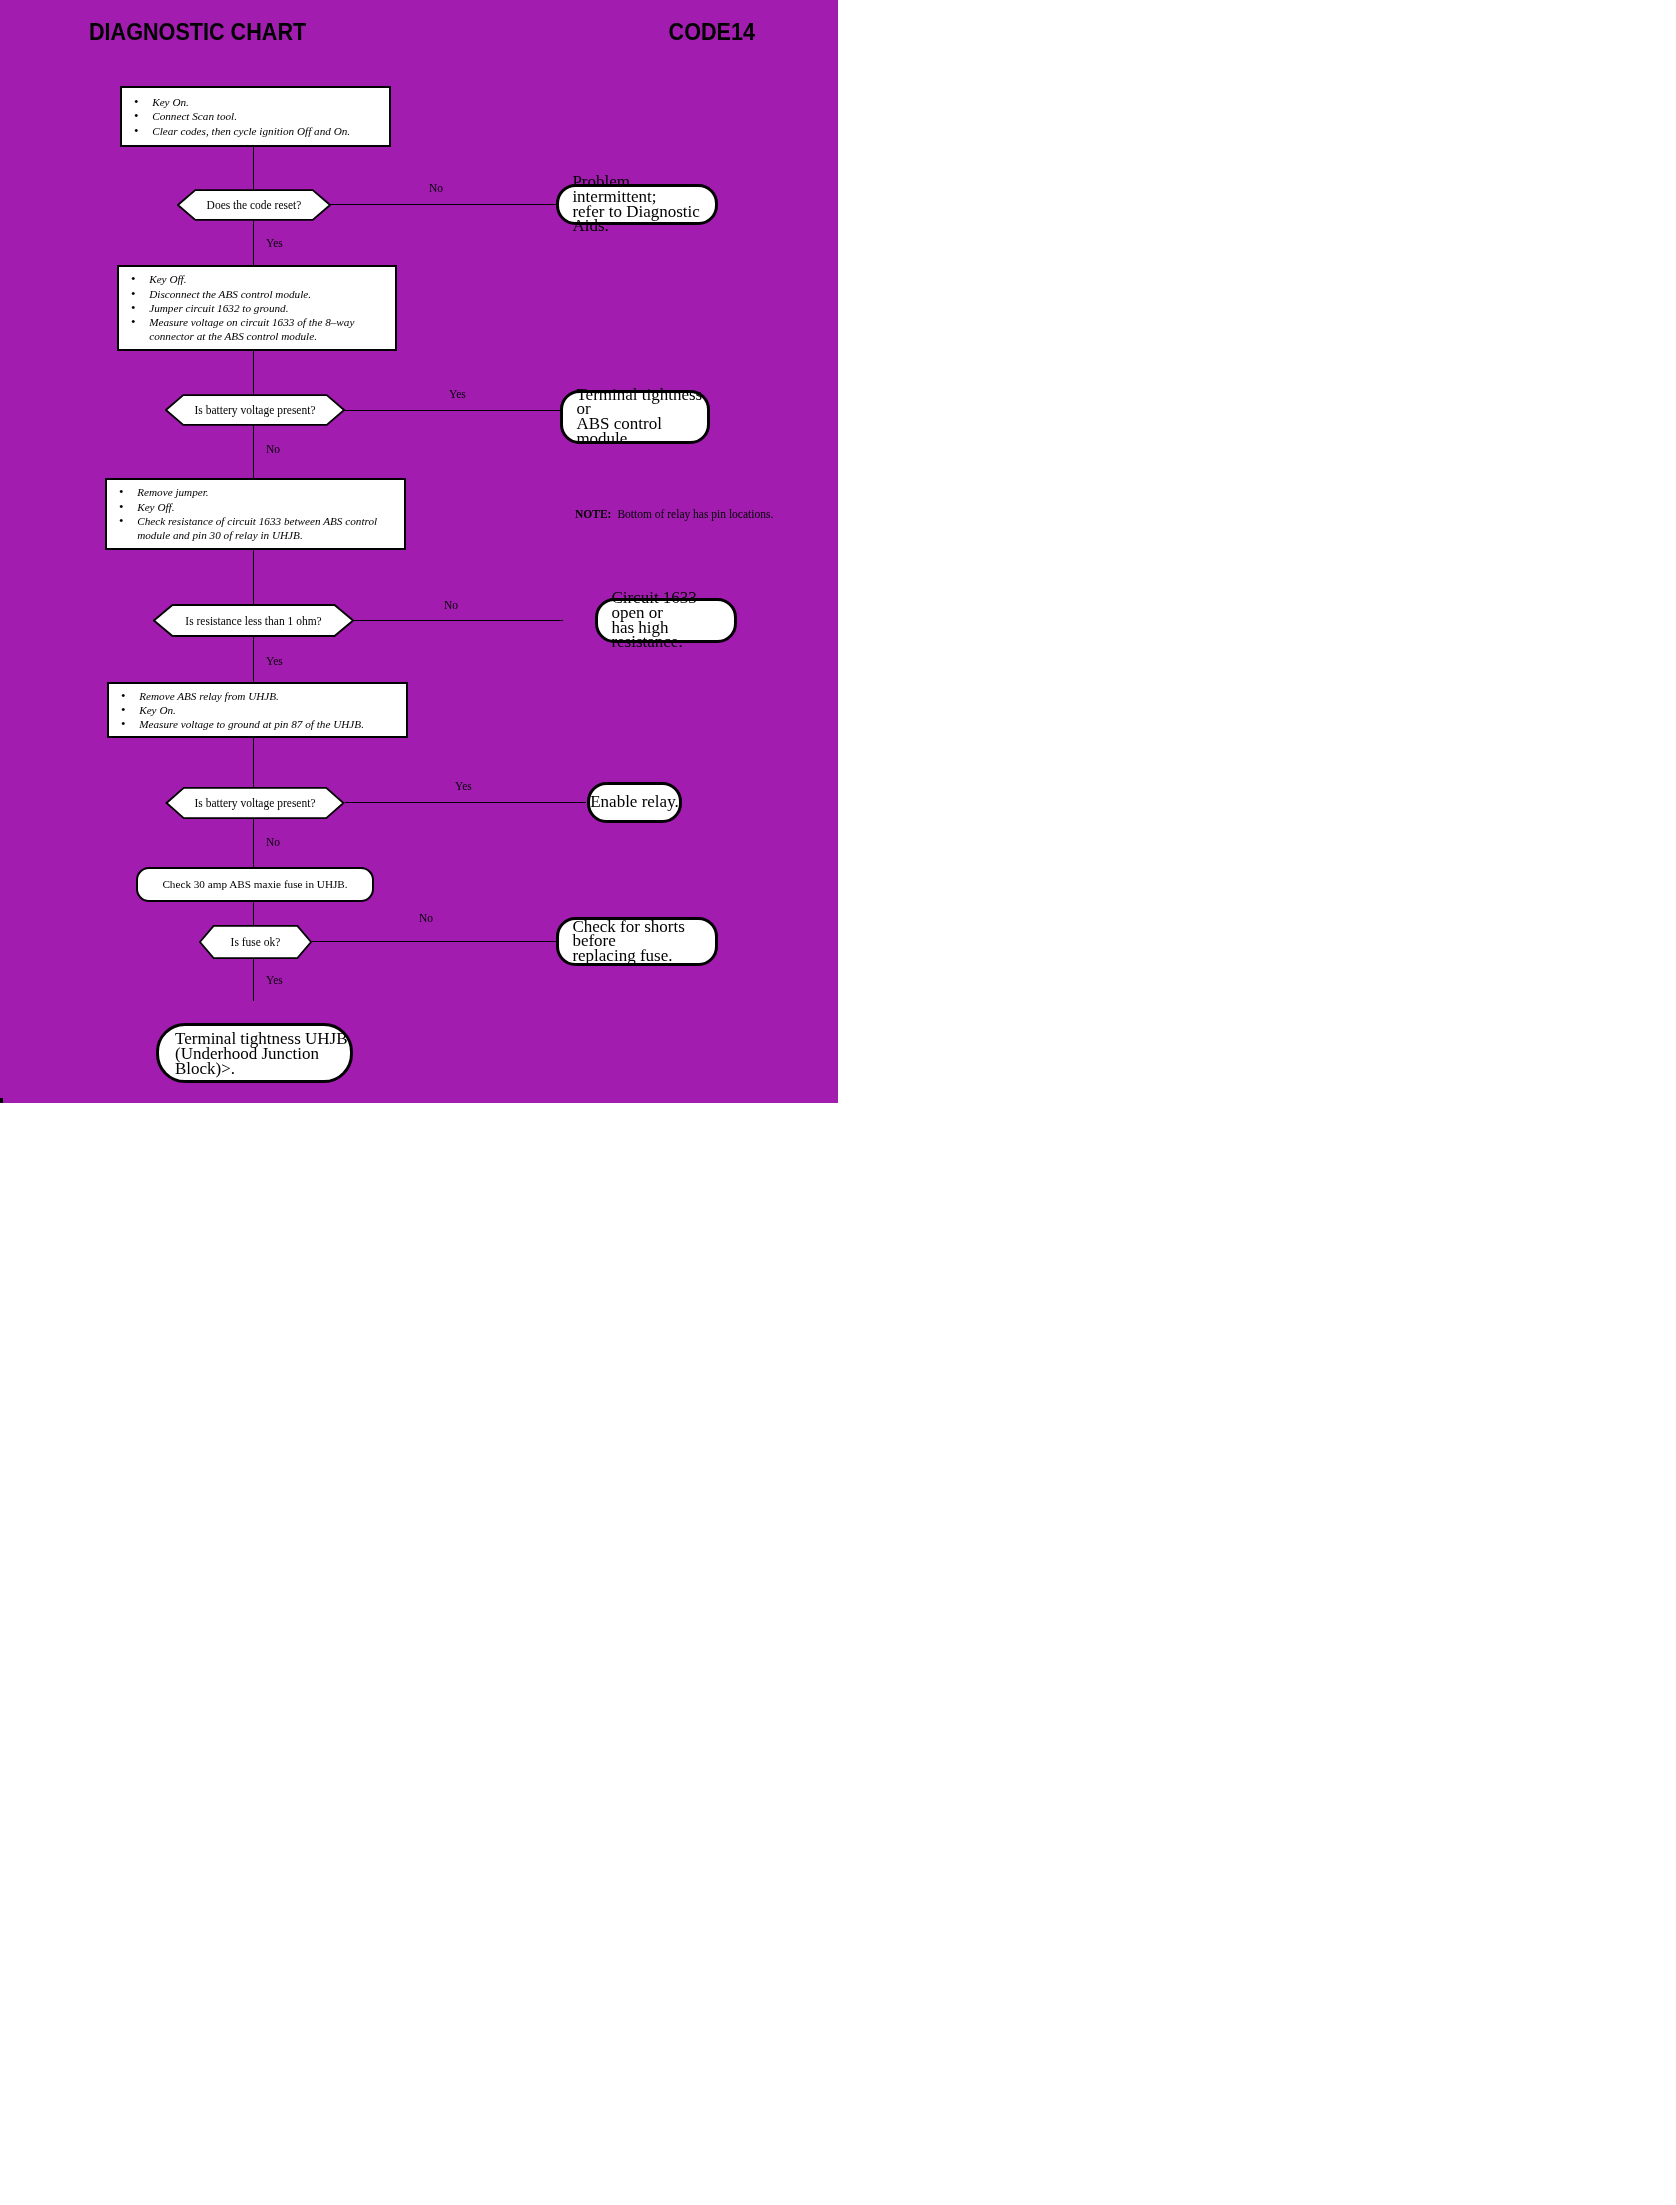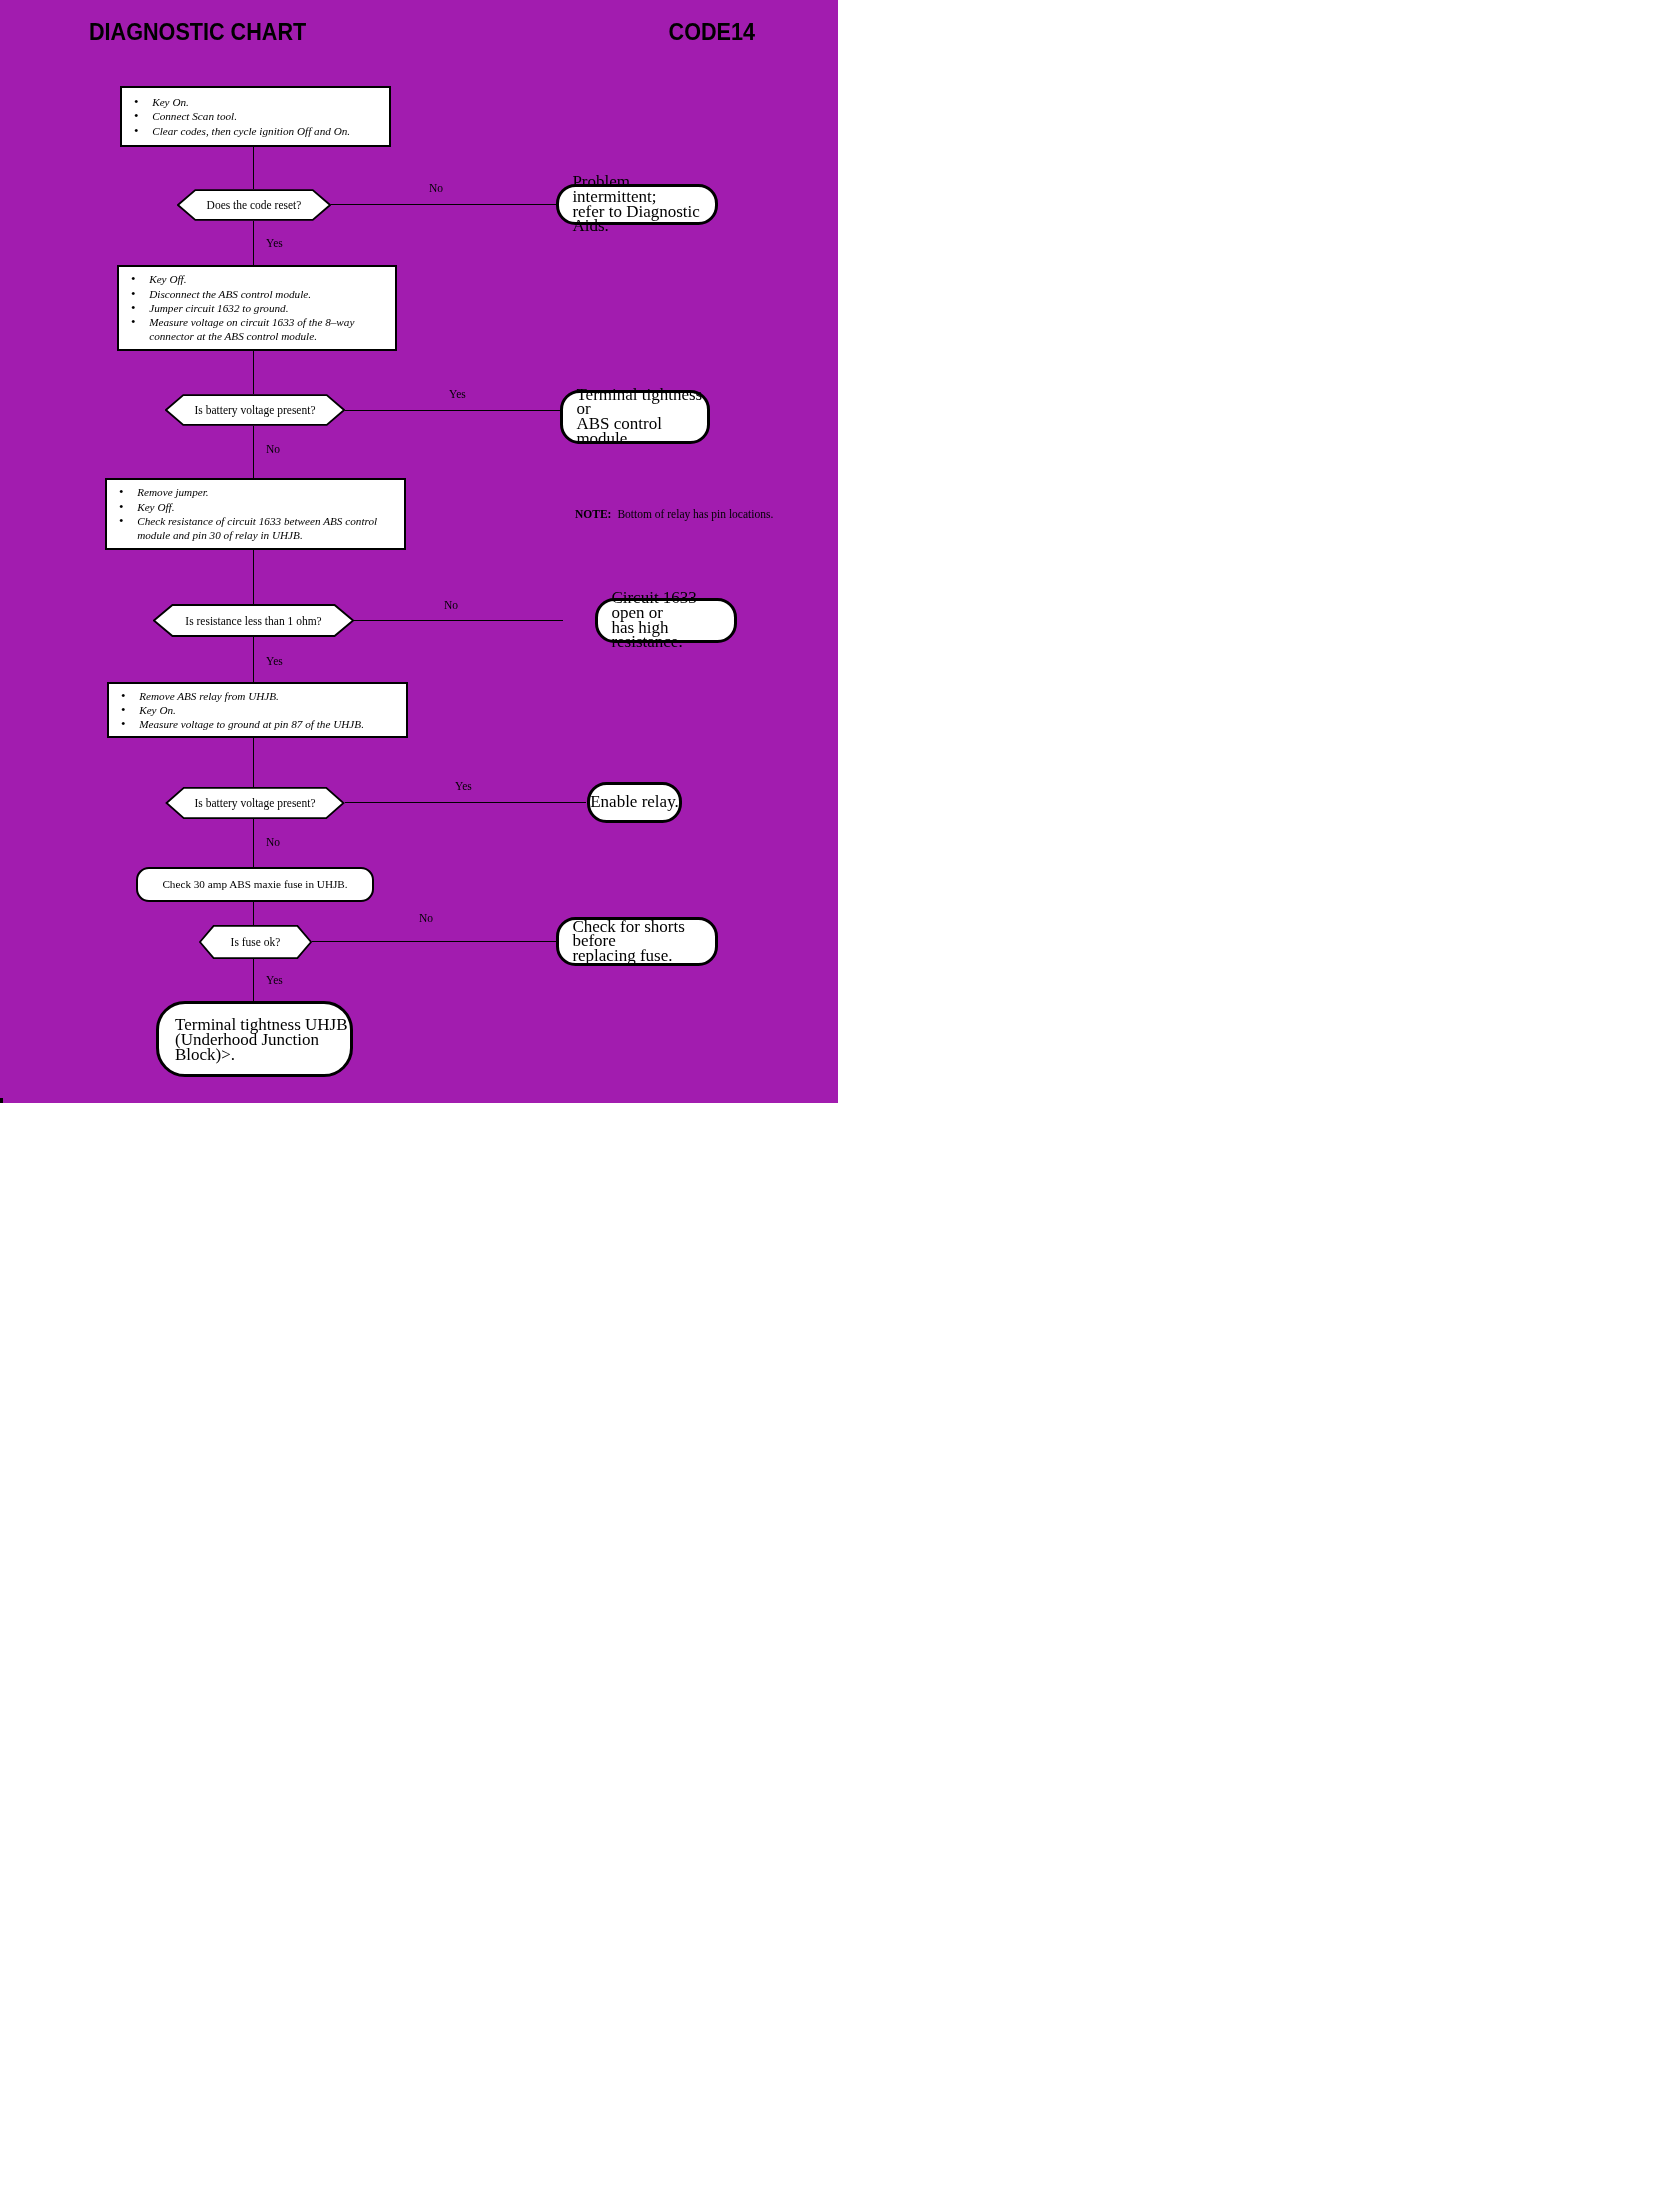--- a/index.html
+++ b/index.html
@@ -202,18 +202,18 @@
     <div class="decision-text">Is fuse ok?</div>
   </div>
   <div class="hline" style="left:312px; top:941px; width:244px;"></div>
   <div class="edge-label" style="left:419px; top:912px;">No</div>
   <div class="terminal" style="left:556px; top:917px; width:162px; height:49px;">Check for shorts before
 replacing fuse.</div>
   <div class="edge-label" style="left:266px; top:974px;">Yes</div>
 
   <div class="vline" style="left:253px; top:959px; height:42px;"></div>
 
-  <div class="terminal big-radius" style="left:156px; top:1001px; width:197px; height:76px;">Terminal tightness UHJB
+  <div class="terminal big-radius" style="left:156px; top:1023px; width:197px; height:60px;">Terminal tightness UHJB
 (Underhood Junction Block)&gt;.</div>
 
   <div class="corner-mark"></div>
 </div>
 
 
 </body></html>

